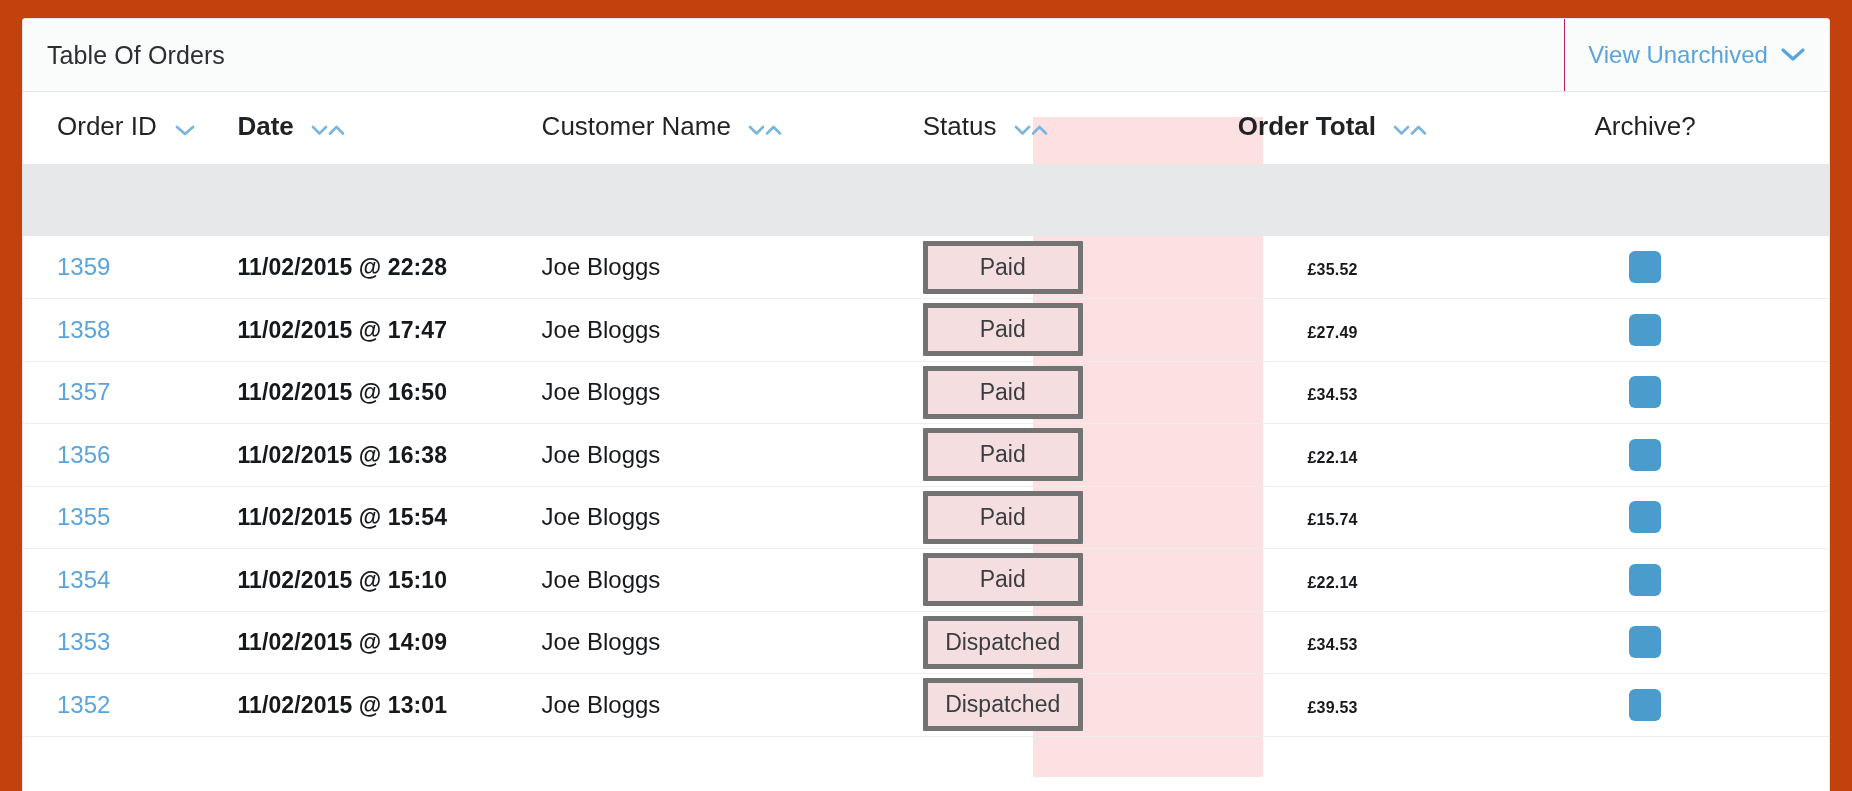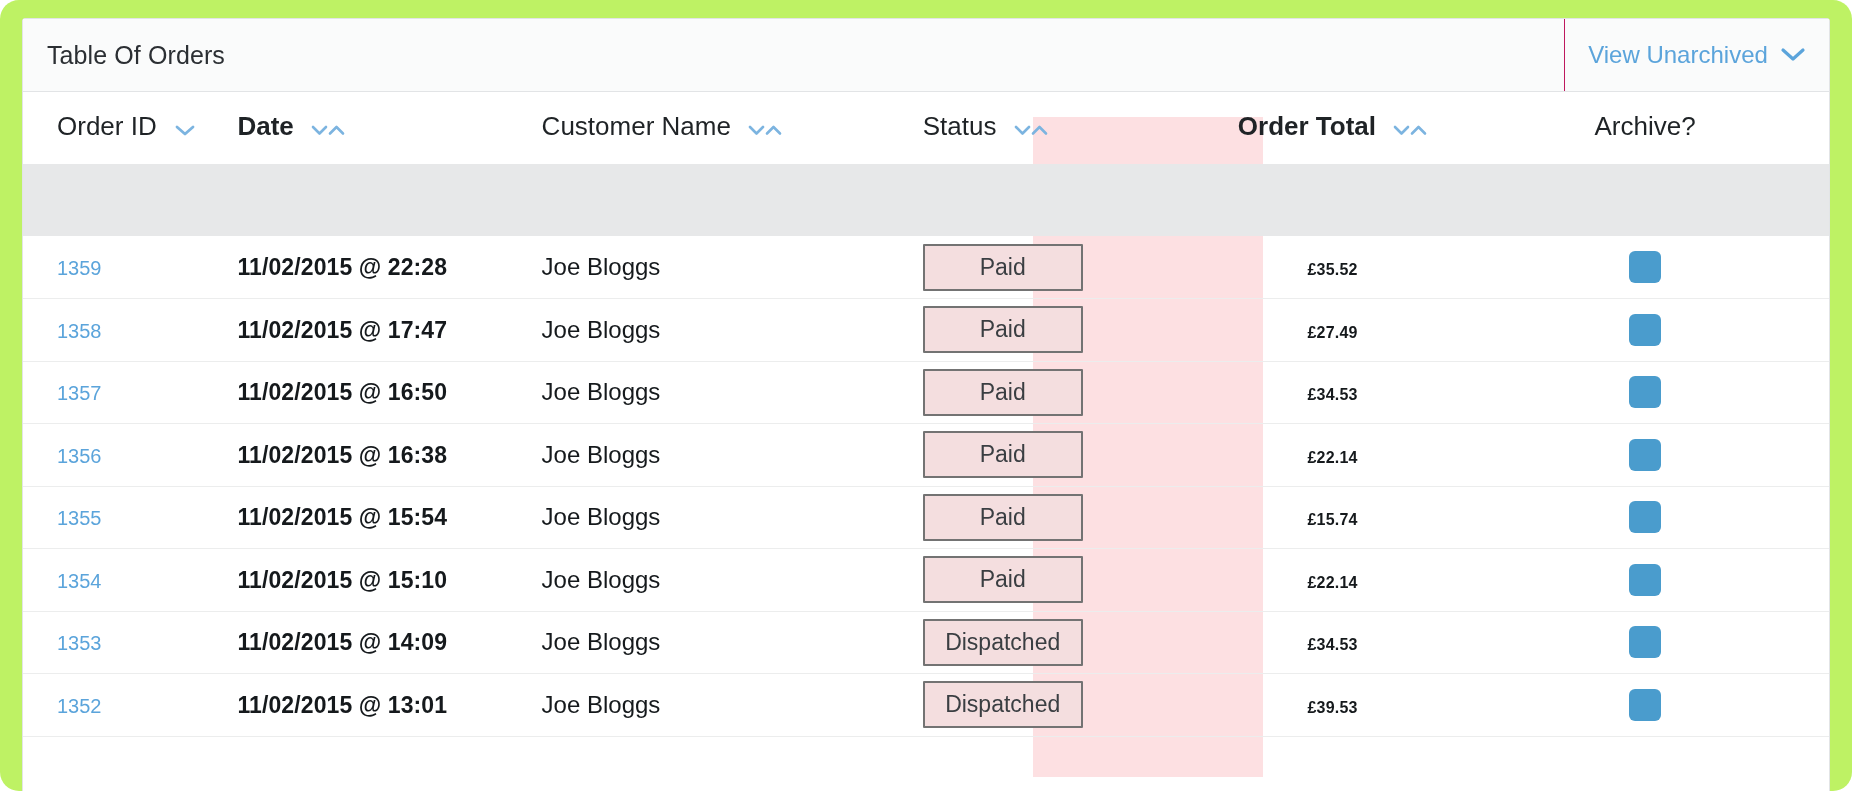--- a/index.html
+++ b/index.html
@@ -9,22 +9,21 @@
     background: #ffffff;
     font-family: "Liberation Sans", sans-serif;
     -webkit-font-smoothing: antialiased;
   }
 
   #stage {
     position: relative;
     width: 1852px;
     height: 791px;
     overflow: hidden;
-    background: #bef264;
-    border-radius: 19px;
+    background: #c2410c;
   }
 
   
   .card {
     position: absolute;
     left: 22px;
     top: 18px;
     width: 1808px;
     min-height: 790px;
     background: #ffffff;
@@ -142,34 +141,34 @@
   th.c-total, td.c-total { text-align: center; }
   th.c-arch  { text-align: center; padding-left: 0 !important; }
   td.c-arch  { text-align: center; }
   th.c-name, td.c-name { padding-left: 14px !important; }
   th.c-date, td.c-date { padding-left: 2px !important; }
 
   .order-link {
     color: #5ba4db;
     text-decoration: none;
     cursor: pointer;
-    font-size: 20px;
+    font-size: 24px;
   }
 
   .amount { font-size: 16px; color: #15191c; letter-spacing: .2px; }
   .cust   { font-size: 24px; color: #15191c; }
   .datev  { font-size: 23px; color: #15191c; letter-spacing: .1px; }
 
   
   .pill {
     display: inline-block;
     min-width: 160px;
     padding: 8px 14px;
     background: #f4dedf;
-    border: 2px solid #737373;
+    border: 5px solid #737373;
     color: #3a3e42;
     font-size: 23px;
     text-align: center;
     border-radius: 1px;
     cursor: pointer;
     user-select: none;
   }
 
   
   .archbox {

